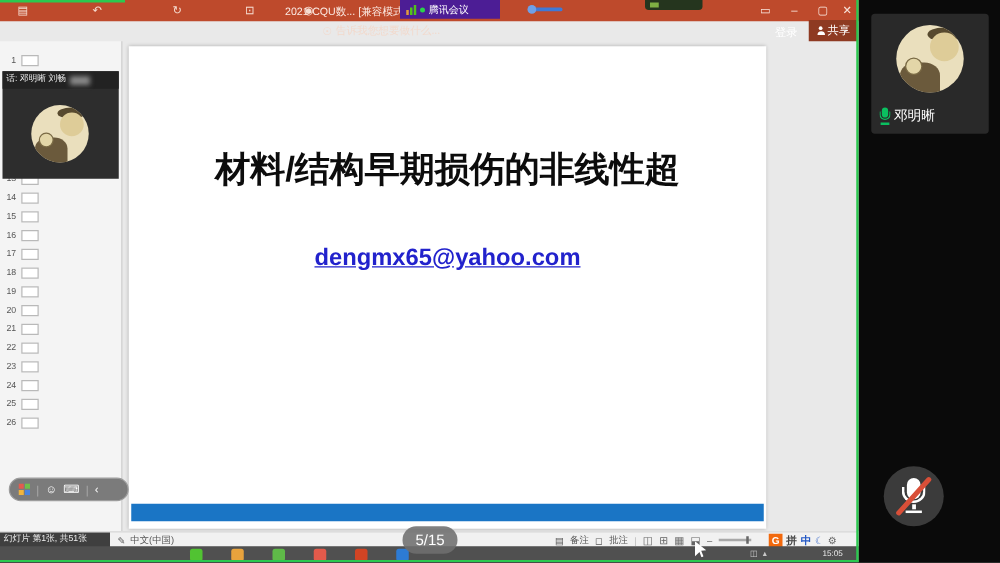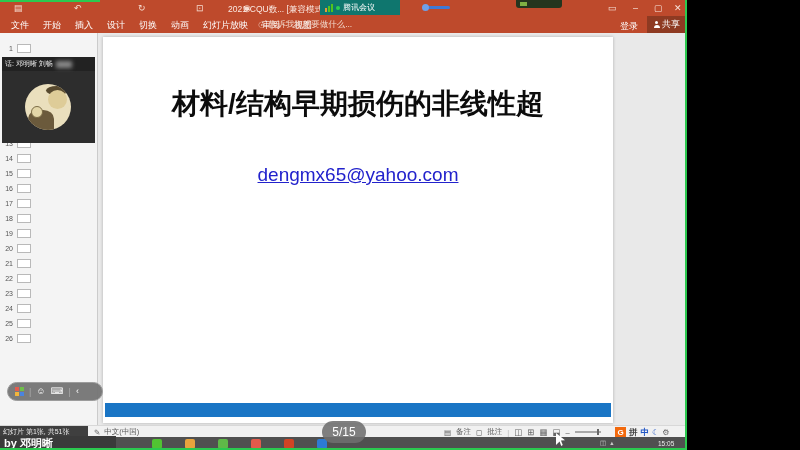--- a/index.html
+++ b/index.html
@@ -26,21 +26,21 @@
   .tab{color:#fff;font-size:9px;padding:0 7px;line-height:16px;white-space:nowrap;}
   .tellme{display:flex;align-items:center;gap:3px;color:#F2D9CC;font-size:8.5px;margin-left:6px;white-space:nowrap;}
   .signin{position:absolute;left:620px;top:20px;font-size:9px;color:#fff;}
   .sharebtn{position:absolute;left:647px;top:16px;width:39px;height:17px;background:#8E3A22;
             color:#fff;font-size:9px;display:flex;align-items:center;justify-content:center;gap:2px;}
   .mini-person{width:7px;height:7px;position:relative;}
   .mini-person::before{content:"";position:absolute;left:2px;top:0;width:3px;height:3px;border-radius:50%;background:#fff;}
   .mini-person::after{content:"";position:absolute;left:0.5px;top:3.5px;width:6px;height:3.5px;border-radius:3px 3px 0 0;background:#fff;}
 
   
-  .meet-badge{position:absolute;left:320px;top:0;width:80px;height:15px;background:#0f766e;z-index:50;
+  .meet-badge{position:absolute;left:320px;top:0;width:80px;height:15px;background:#4c1d95;z-index:50;
               display:flex;align-items:center;gap:3px;padding:0 5px;}
   .bars{display:flex;align-items:flex-end;gap:1px;height:9px;}
   .bars i{display:block;width:2px;background:#52C41A;}
   .bars i:nth-child(1){height:4px;background:#E09B3D;}
   .bars i:nth-child(2){height:6px;}
   .bars i:nth-child(3){height:8px;}
   .gdot{width:4px;height:4px;border-radius:50%;background:#2BD24B;}
   .meet-badge span{color:#fff;font-size:8px;white-space:nowrap;}
   .frag-slider{position:absolute;left:424px;top:6px;width:26px;height:3px;border-radius:2px;background:#3F79D6;z-index:50;}
   .frag-slider i{position:absolute;left:-2px;top:-2px;width:7px;height:7px;border-radius:50%;background:#6FA0E8;}
@@ -67,23 +67,23 @@
   .avatar{position:relative;border-radius:50%;background:#EADFBD;overflow:hidden;}
   .avatar .a2{position:absolute;top:4%;right:6%;width:48%;height:20%;border-radius:50%;background:#57492E;}
   .avatar .a1{position:absolute;top:12%;right:8%;width:42%;height:42%;border-radius:50%;background:#DECC98;}
   .avatar .a3{position:absolute;bottom:-4%;left:6%;width:58%;height:48%;border-radius:40% 40% 10% 10%;background:#6B5A3C;}
   .avatar .a4{position:absolute;bottom:26%;left:13%;width:26%;height:26%;border-radius:50%;background:#E3D6A8;border:1px solid #7A6A45;}
   .av-small{position:absolute;left:23px;top:13px;width:46px;height:46px;}
 
   
   .slide{position:absolute;left:103px;top:37px;width:510px;height:386px;background:#fff;
          box-shadow:0 0 3px rgba(0,0,0,.25);}
-  .slide-title{margin-top:44px;text-align:center;font-weight:bold;font-size:28px;line-height:45px;color:#0C0C0C;}
+  .slide-title{margin-top:76px;text-align:center;font-weight:bold;font-size:28px;line-height:45px;color:#0C0C0C;}
   .slide-author{margin-top:52px;text-align:center;font-size:19px;font-weight:bold;color:#111;white-space:pre;}
-  .slide-email{margin-top:38px;text-align:center;font-size:19px;font-weight:normal;color:#2222CC;text-decoration:underline;}
+  .slide-email{margin-top:38px;text-align:center;font-size:19px;font-weight:bold;color:#2222CC;text-decoration:underline;}
   .bluebar{position:absolute;left:2px;width:506px;top:366px;height:14px;background:#1A75C5;}
 
   
   .statusbar{position:absolute;left:0;top:425px;width:687px;height:12px;background:#F1F1F1;border-top:1px solid #D8D8D8;}
   .sb-chip{position:absolute;left:0;top:0;width:88px;height:12px;background:#3F3F3F;color:#EDEDED;
            font-size:7px;line-height:12px;padding-left:3px;white-space:nowrap;overflow:hidden;}
   .sb-lang{position:absolute;left:94px;top:0;height:12px;display:flex;align-items:center;gap:4px;
            font-size:7.5px;color:#555;}
   .sb-right{position:absolute;left:444px;top:0;height:12px;display:flex;align-items:center;gap:5px;
             font-size:7.5px;color:#555;}
@@ -167,40 +167,20 @@
       <span class="qat" style="left:138px">↻</span>
       <span class="qat" style="left:196px">⊡</span>
       <span class="qat" style="left:243px">◉</span>
       <span class="title-text">2021-CQU数... [兼容模式] - PowerPoint</span>
       <span class="winctl" style="left:608px">▭</span>
       <span class="winctl" style="left:633px">–</span>
       <span class="winctl" style="left:654px">▢</span>
       <span class="winctl" style="left:674px">✕</span>
     </div>
 
-    <div class="tabsrow">
-
-        <span class="tab">文件</span>
-
-        <span class="tab">开始</span>
-
-        <span class="tab">插入</span>
-
-        <span class="tab">设计</span>
-
-        <span class="tab">切换</span>
-
-        <span class="tab">动画</span>
-
-        <span class="tab">幻灯片放映</span>
-
-        <span class="tab">审阅</span>
-
-        <span class="tab">视图</span>
-      </div>
     <div class="tabsrow" style="background:transparent;left:248px;width:160px;">
       <span class="tellme">
         <span>☉</span>
         <span>告诉我您想要做什么...</span>
       </span>
     </div>
     <span class="signin">登录</span>
     <div class="sharebtn">
       <span class="mini-person"></span>
       <span>共享</span>
@@ -409,23 +389,50 @@
 
           <span class="tb-app" style="background: rgb(45, 123, 212);"></span>
         </div>
       <div class="tb-tray">
         <span>◫</span>
         <span>▴</span>
       </div>
       <span class="tb-time">15:05</span>
     </div>
 
-    <div class="sharebanner">by 邓明晰</div>
 
     <div class="cursor"></div>
 
     <div class="green-edge ge-right"></div>
     <div class="green-edge ge-bottom"></div>
     <div class="green-edge ge-topleft"></div>
   </div>
 
+  <div class="panel">
+    <div class="tile">
+      <div class="avatar av-big">
+        <i class="a2"></i>
+          <i class="a1"></i>
+          <i class="a3"></i>
+          <i class="a4"></i>
+      </div>
+      <div class="tile-name">
+        <span class="mic-s">
+          <i class="cap"></i>
+            <i class="arc"></i>
+            <i class="base"></i>
+        </span>
+        <span>邓明晰</span>
+      </div>
+    </div>
+
+    <div class="mutebtn">
+      <span class="mic-b">
+        <i class="cap"></i>
+          <i class="arc"></i>
+          <i class="stem"></i>
+          <i class="base"></i>
+      </span>
+      <span class="slash"></span>
+    </div>
+  </div>
 
 </div>
 
 </body></html>

